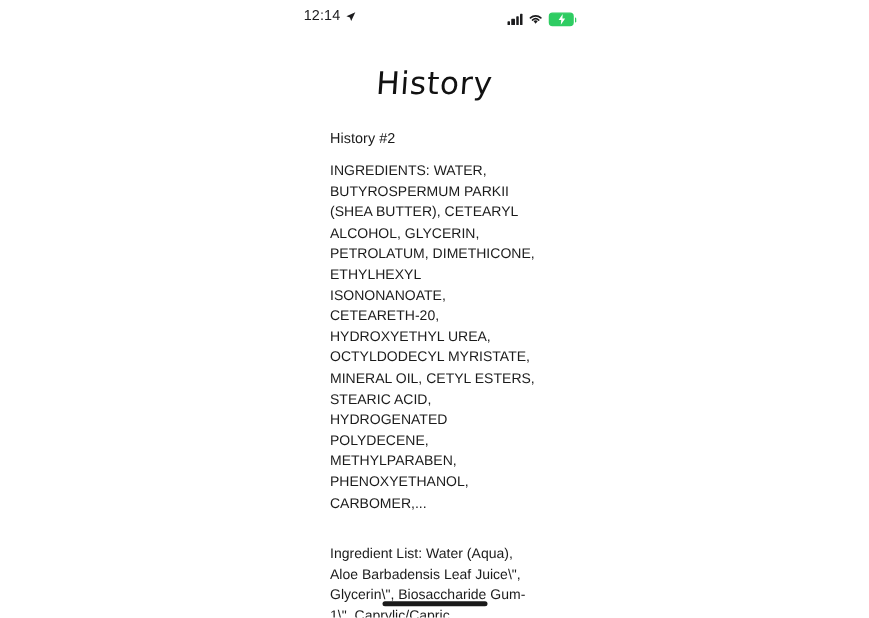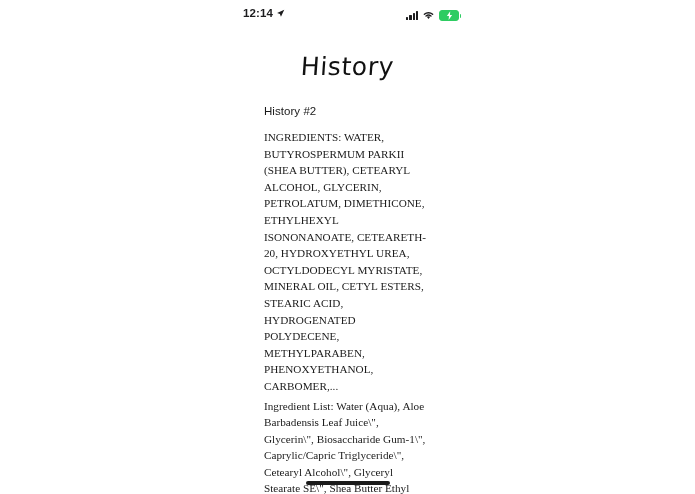--- a/index.html
+++ b/index.html
@@ -26,21 +26,21 @@
     display: flex;
     align-items: center;
     justify-content: center;
     box-sizing: border-box;
   }
   .status-time {
     position: absolute;
     left: 243px;
     top: 7px;
     font-size: 11.5px;
-    font-weight: bold;
+    font-weight: normal;
     color: #1c1c1e;
     letter-spacing: 0.1px;
     line-height: 13px;
   }
   .loc-arrow {
     position: absolute;
     left: 276px;
     top: 9px;
     width: 9px;
     height: 9px;
@@ -111,38 +111,37 @@
     line-height: 30px;
   }
 
   
   .content {
     position: absolute;
     left: 264px;
     top: 104px;
     width: 166px;
   }
-  .history-section { margin-bottom: 3px; }
+  .history-section { margin-bottom: 24px; }
   .history-section:last-child { margin-bottom: 0; }
   .section-heading {
     font-size: 11.5px;
     color: #1a1a1a;
     line-height: 14px;
     margin: 0 0 11px 0;
     font-weight: 400;
     letter-spacing: 0.05px;
   }
   .section-body {
     font-size: 11.2px;
     color: #1a1a1a;
     line-height: 16.6px;
     margin: 0;
     letter-spacing: 0.02px;
     word-wrap: break-word;
-    font-family: Liberation Serif, serif;
   }
 
   
   .home-indicator {
     position: absolute;
     bottom: 9px;
     left: 50%;
     transform: translateX(-50%);
     width: 84px;
     height: 4px;

